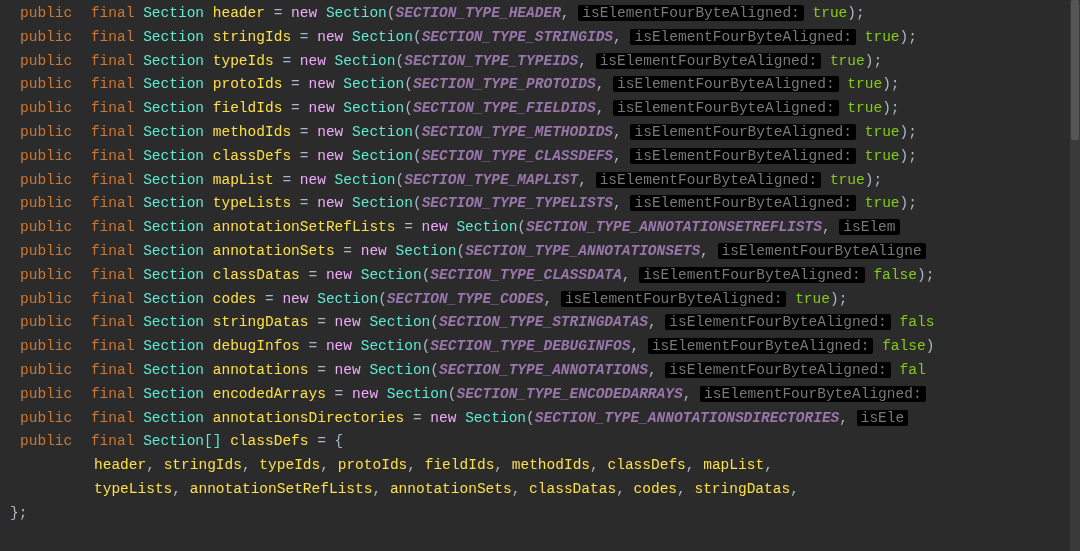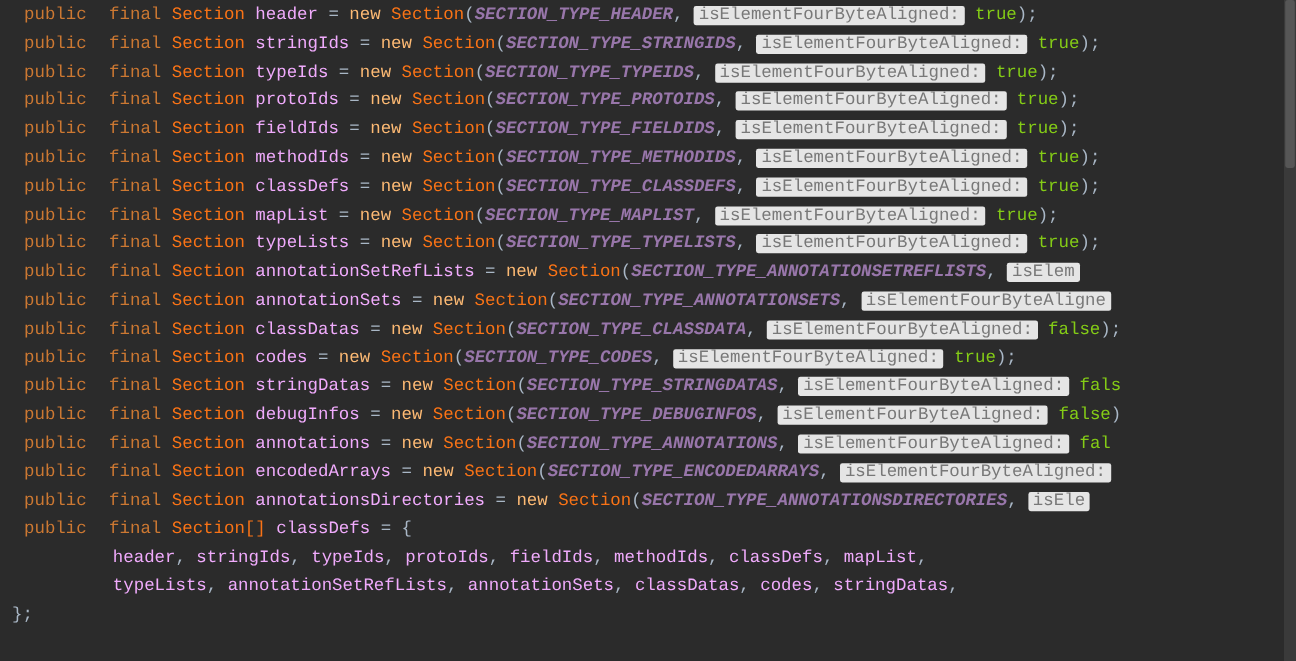--- a/index.html
+++ b/index.html
@@ -12,26 +12,26 @@
     overflow: hidden;
     width: 1080px;
     height: 551px;
     white-space: nowrap;
     padding-left: 10px;
     padding-top: 2px;
     position: relative;
   }
   .line { display: block; }
   .kw { color: #cc7832; margin-left: 10px; }
-  .type { color: #f97316; }
-  .field { color: #f0abfc; }
-  .new { color: #fdba74; }
+  .type { color: #5eead4; }
+  .field { color: #fde047; }
+  .new { color: #f0abfc; }
   .param { color: #9876aa; font-style: italic; font-weight: bold; }
   .hint {
-    background: #e5e5e5;
+    background: #000000;
     color: #787878;
     padding: 0 4px;
     border-radius: 2px;
     font-style: normal;
   }
   .val { color: #84cc16; }
   .punc { color: #a9b7c6; }
   .brace { color: #a9b7c6; }
   .indent { display: inline-block; width: 84px; }
   .scrollbar {

